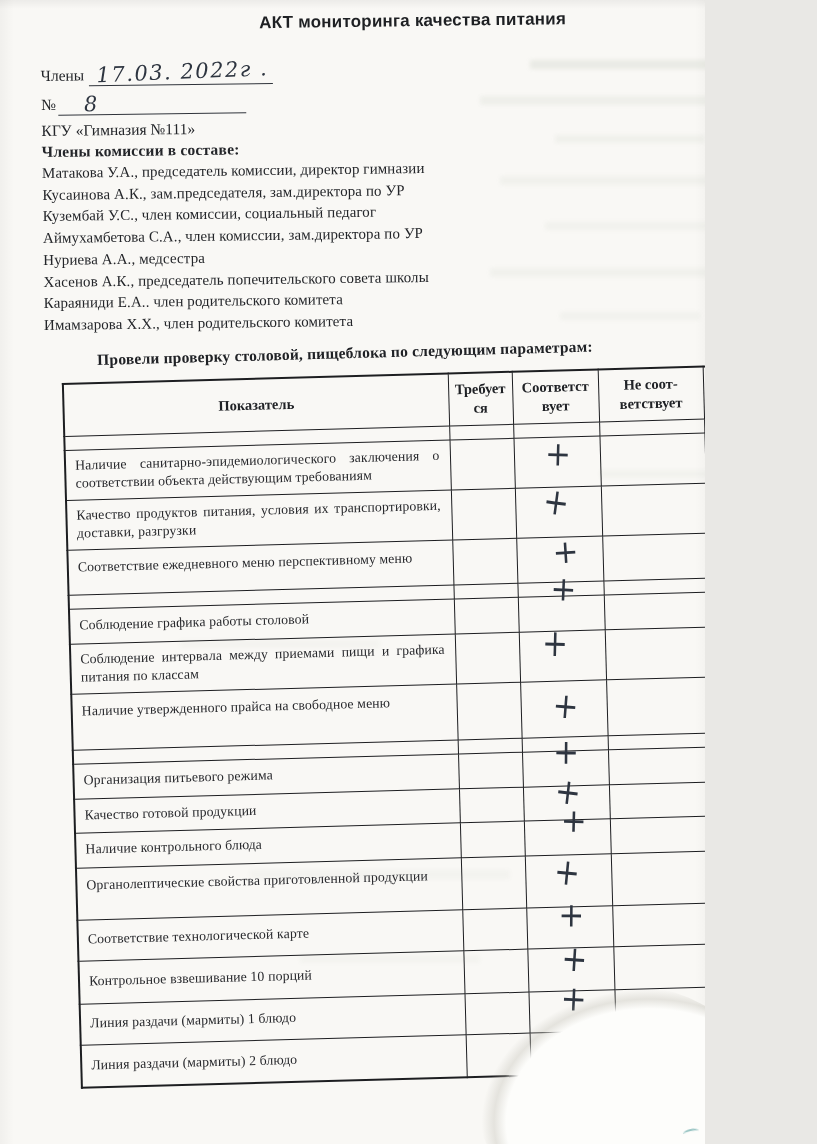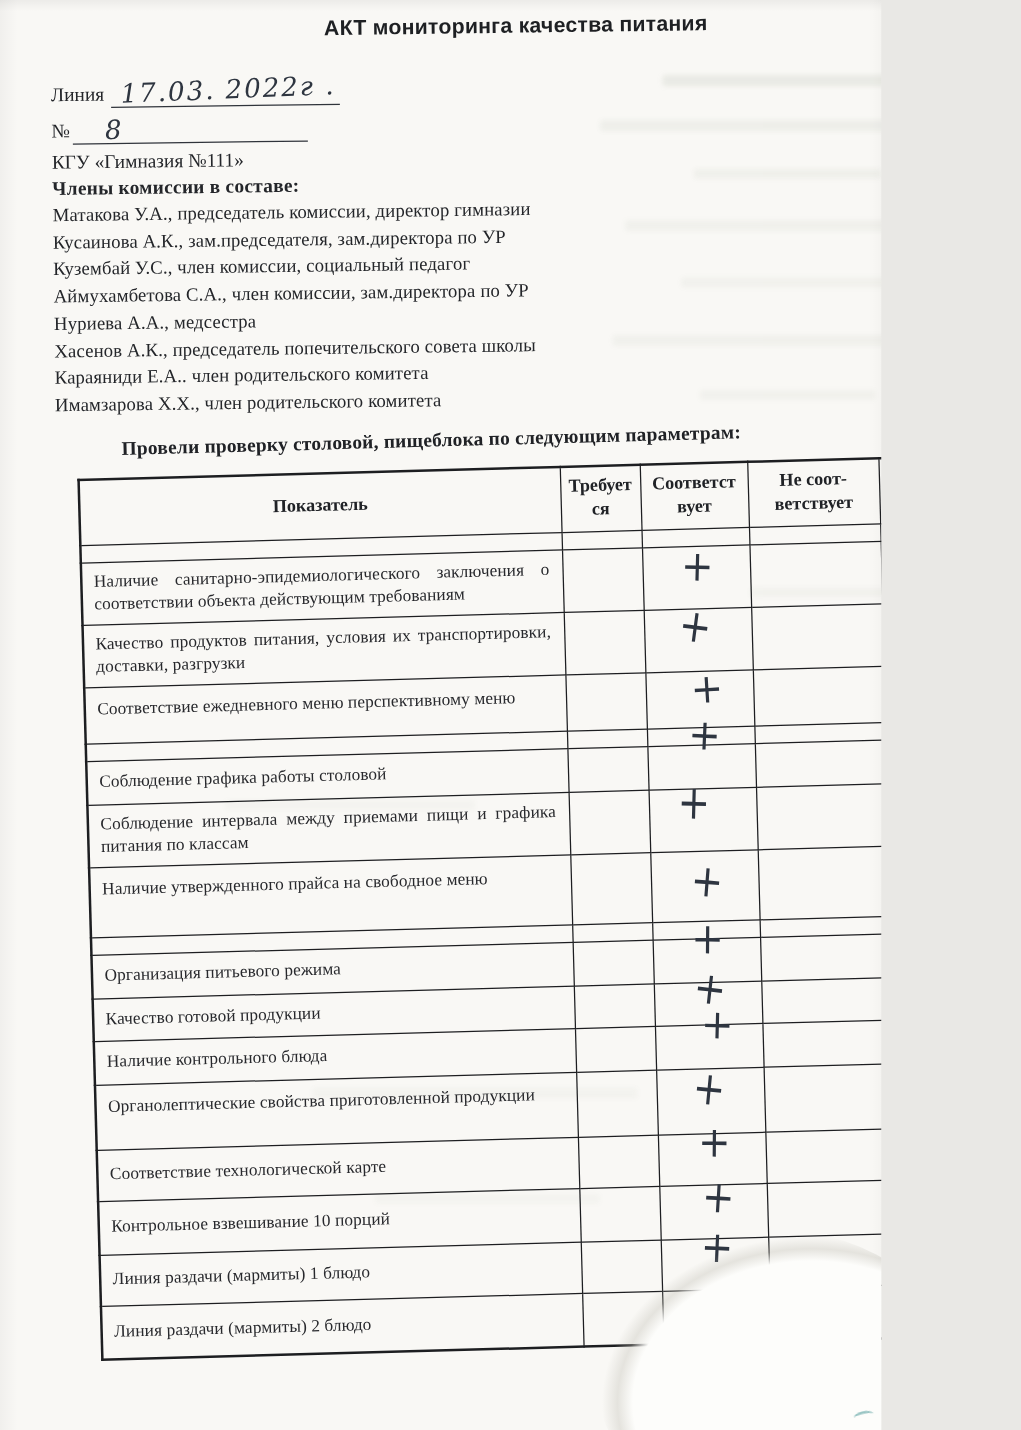--- a/index.html
+++ b/index.html
@@ -184,21 +184,21 @@
   <div class="bleed" style="left:560px;top:312px;width:140px;height:8px;opacity:.5;"></div>
   <div class="bleed" style="left:600px;top:470px;width:130px;height:8px;opacity:.45;"></div>
   <div class="bleed" style="left:180px;top:640px;width:200px;height:8px;opacity:.35;"></div>
   <div class="bleed" style="left:250px;top:870px;width:260px;height:9px;opacity:.4;"></div>
   <div class="bleed" style="left:300px;top:955px;width:180px;height:8px;opacity:.35;"></div>
 
   <div class="top-block">
     <div class="doc-title">АКТ мониторинга качества питания</div>
 
     <div class="meta-line">
-      <span>Линия</span><span class="blank date"><span class="hand">17.03. 2022г .</span></span>
+      <span>Члены</span><span class="blank date"><span class="hand">17.03. 2022г .</span></span>
     </div>
 
     <div class="meta-line">
       <span>№</span><span class="blank num"><span class="hand">8</span></span>
     </div>
 
     <div class="org-line">КГУ «Гимназия №111»</div>
     <div class="commission-heading">Члены  комиссии в составе:</div>
 
     <div class="members">

